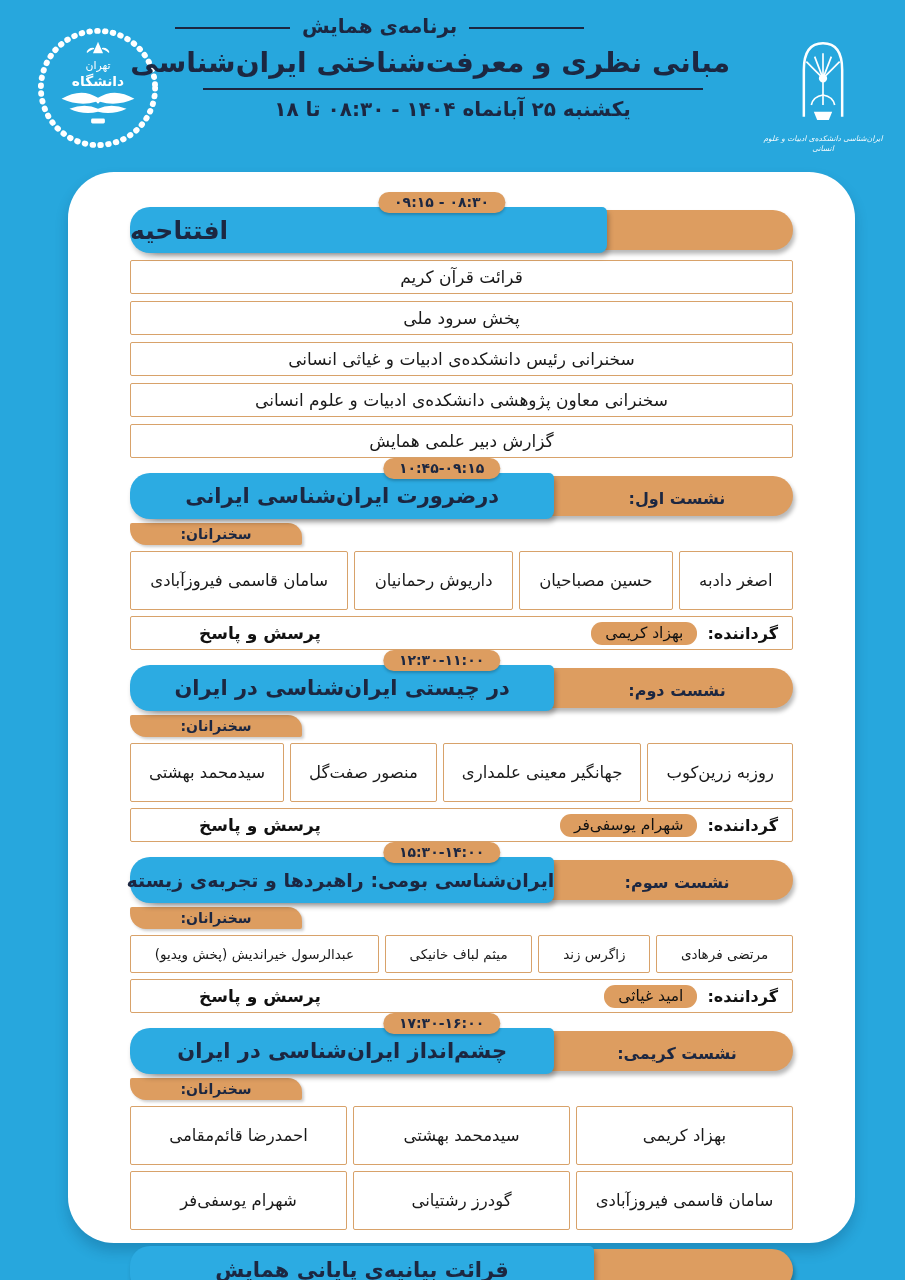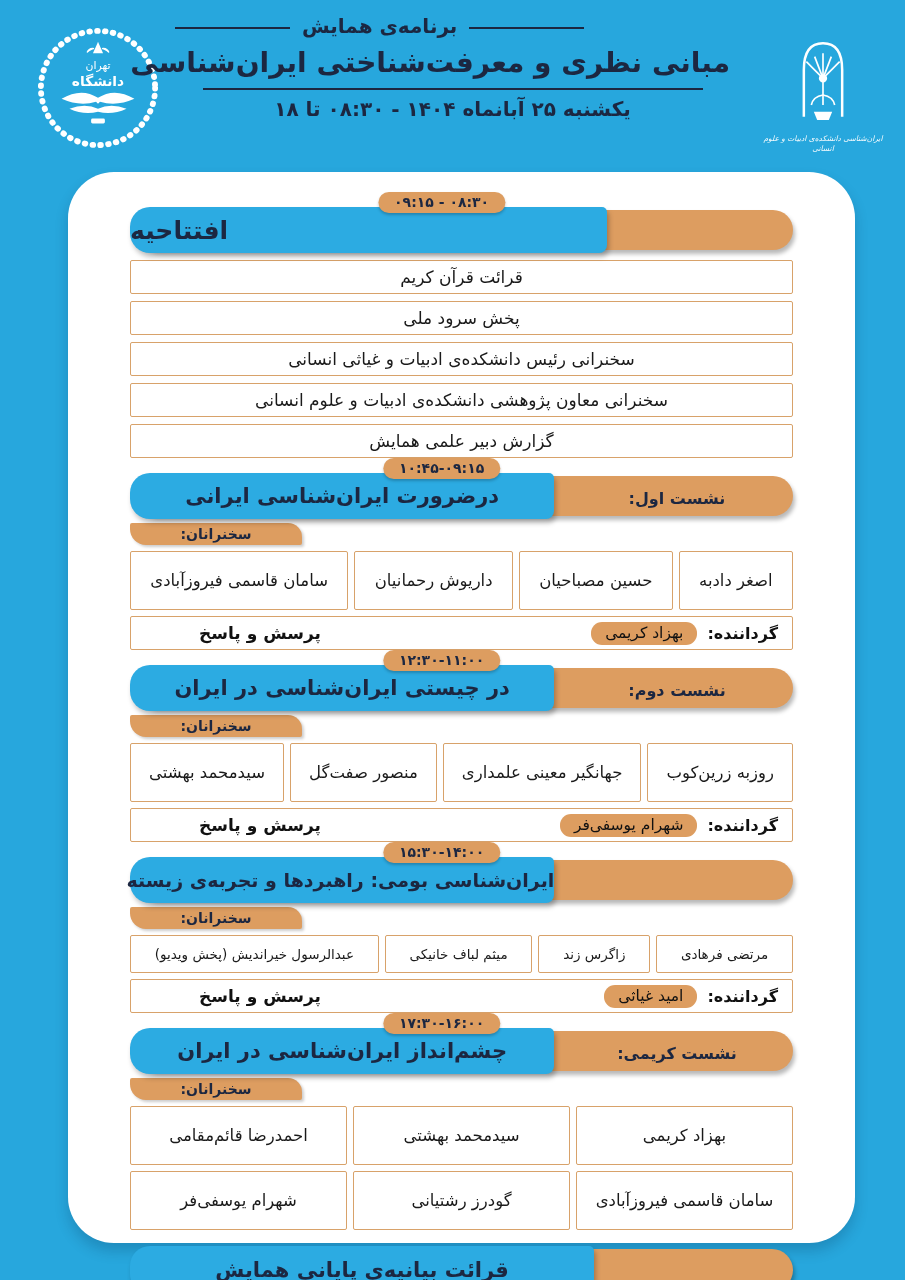--- a/index.html
+++ b/index.html
@@ -239,20 +239,21 @@
           <span class="mod-label">گرداننده:</span>
           <span class="mod-name">شهرام یوسفی‌فر</span>
         </div>
         <span class="qa">پرسش و پاسخ</span>
       </div>
     </section>
 
     <section class="session s3">
       <div class="sec-header">
         <div class="sec-orange"></div>
+        <div class="sec-label">نشست سوم:</div>
         <div class="sec-blue">
           <div class="sec-title">ایران‌شناسی بومی: راهبردها و تجربه‌ی زیسته</div>
         </div>
         <div class="time-badge">۱۵:۳۰-۱۴:۰۰</div>
       </div>
       <div class="speakers-tab">سخنرانان:</div>
       <div class="speakers-row small">
         <div class="speaker-box">مرتضی فرهادی</div>
         <div class="speaker-box">زاگرس زند</div>
         <div class="speaker-box">میثم لباف خانیکی</div>

